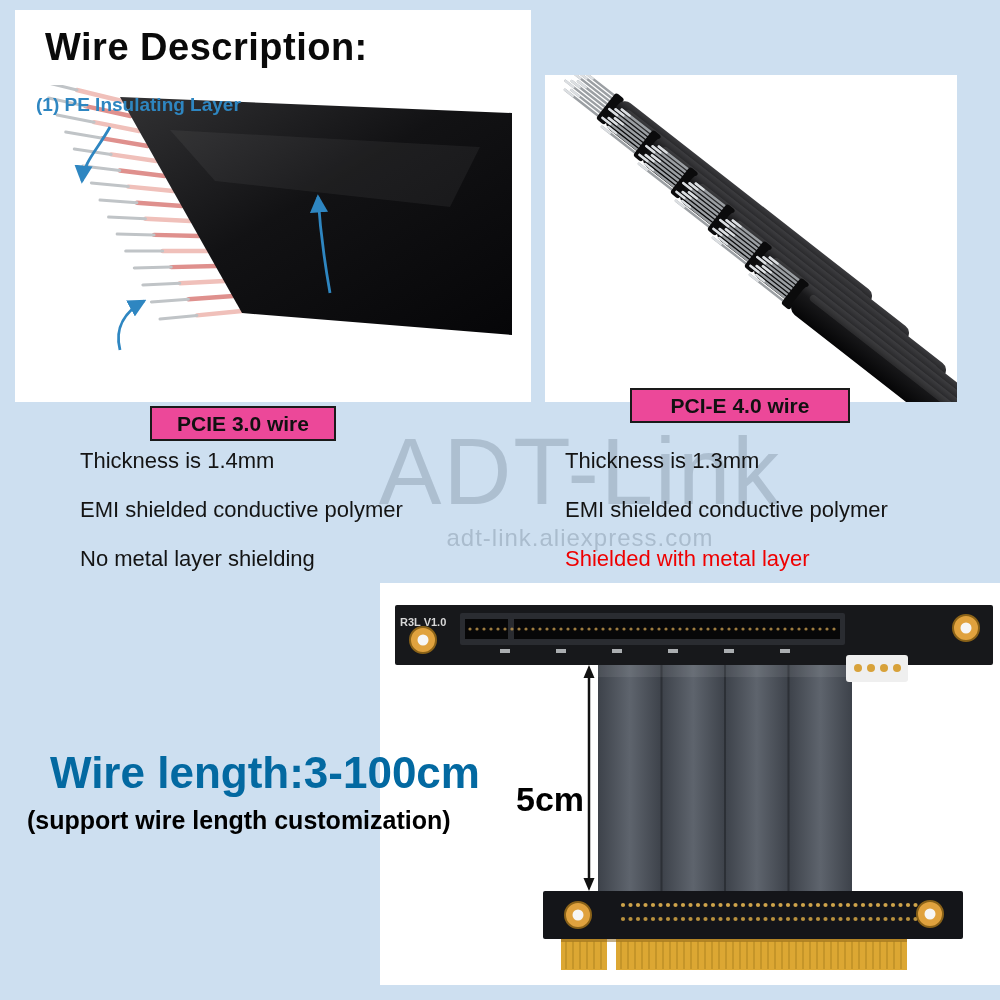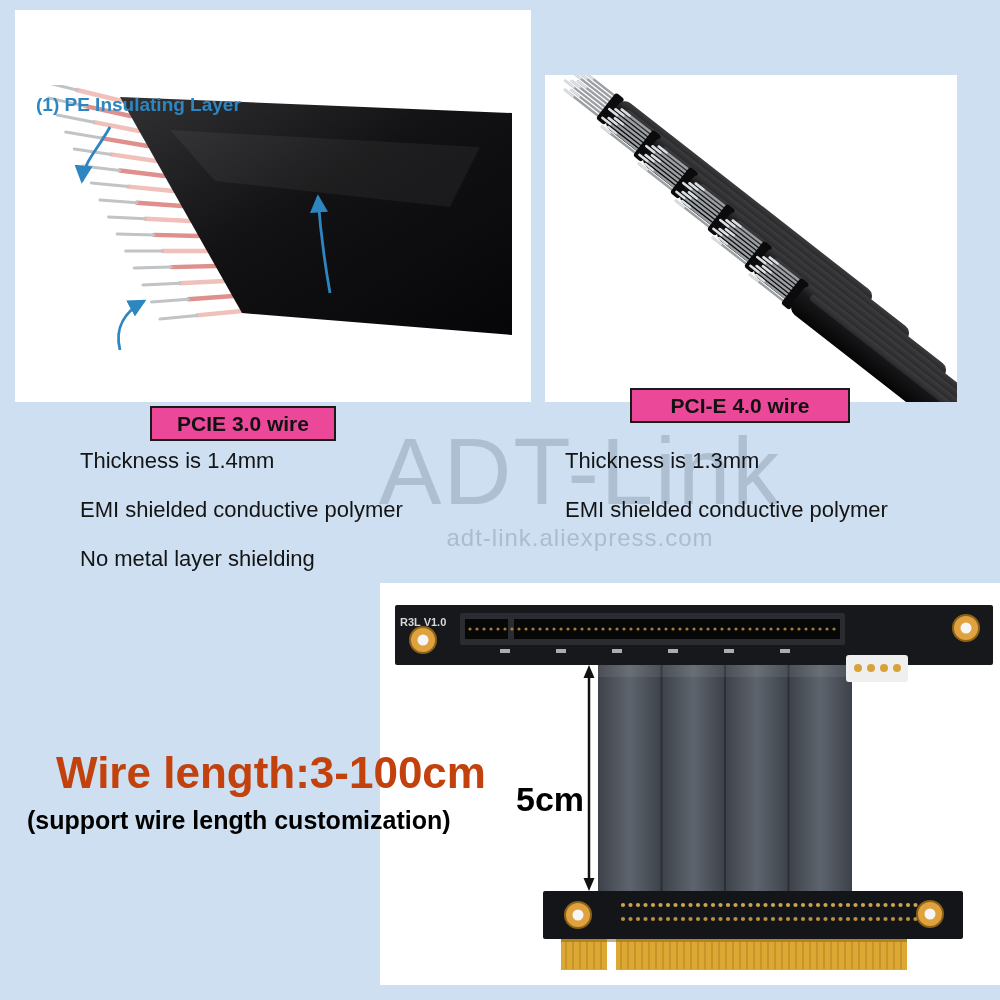--- a/index.html
+++ b/index.html
@@ -26,32 +26,33 @@
   .spec{position:absolute;font-size:22px;font-weight:normal;color:#141414;z-index:3;white-space:nowrap}
   .spec.red{color:#ef0000}
   #specL0{left:80px;top:448px}
   #specL1{left:80px;top:497px}
   #specL2{left:80px;top:546px}
   #specR0{left:565px;top:448px}
   #specR1{left:565px;top:497px}
   #specR2{left:565px;top:546px}
   .wm-brand{position:absolute;left:230px;top:418px;width:700px;text-align:center;font-size:94px;font-weight:normal;color:#8ea0b2;opacity:.5;letter-spacing:2px;z-index:2;pointer-events:none}
   .wm-site{position:absolute;left:230px;top:524px;width:700px;text-align:center;font-size:24px;color:#8ea0b2;opacity:.55;letter-spacing:1px;z-index:2;pointer-events:none}
-  .len-title{position:absolute;left:56px;top:748px;font-size:44px;font-weight:bold;color:#c2410c;z-index:4;white-space:nowrap}
+  .len-title{position:absolute;left:50px;top:748px;font-size:44px;font-weight:bold;color:#0369a1;z-index:4;white-space:nowrap}
   .len-sub{position:absolute;left:27px;top:806px;font-size:25px;font-weight:bold;color:#000;z-index:4;white-space:nowrap}
 </style>
 </head>
 <body>
 
 <div class="page">
 
   <div class="panel" id="panelA"></div>
   <div class="panel" id="panelB"></div>
   <div class="panel" id="panelC"></div>
 
+  <h1 class="title">Wire Description:</h1>
 
   <svg class="abs" id="leftCableSvg" viewBox="0 0 505 312">
     <defs>
       <linearGradient id="lcGrad" x1="0" y1="0" x2="1" y2="1">
         <stop offset="0" stop-color="#323234"></stop>
         <stop offset="0.45" stop-color="#121214"></stop>
         <stop offset="1" stop-color="#060608"></stop>
       </linearGradient>
       <marker id="arrowB" viewBox="0 0 10 10" refX="8.5" refY="5" markerWidth="6.5" markerHeight="6.5" orient="auto-start-reverse">
         <path d="M0,0 L10,5 L0,10 z" fill="#2e86c1"></path>
@@ -241,20 +242,21 @@
   </div>
   <div class="wirebox" id="box40">
     <span>PCI-E 4.0 wire</span>
   </div>
 
   <div class="spec" id="specL0">Thickness is 1.4mm</div>
   <div class="spec" id="specL1">EMI shielded conductive polymer</div>
   <div class="spec" id="specL2">No metal layer shielding</div>
   <div class="spec" id="specR0">Thickness is 1.3mm</div>
   <div class="spec" id="specR1">EMI shielded conductive polymer</div>
+  <div class="spec red" id="specR2">Shielded with metal layer</div>
 
   <div class="wm-brand">ADT-Link</div>
   <div class="wm-site">adt-link.aliexpress.com</div>
 
   <svg class="abs" id="riserSvg" viewBox="0 0 620 402">
     <defs>
       <linearGradient id="ribGrad" x1="0" y1="0" x2="1" y2="0">
         <stop offset="0" stop-color="#3d424a"></stop>
         <stop offset="0.5" stop-color="#5e646d"></stop>
         <stop offset="1" stop-color="#3d424a"></stop>

